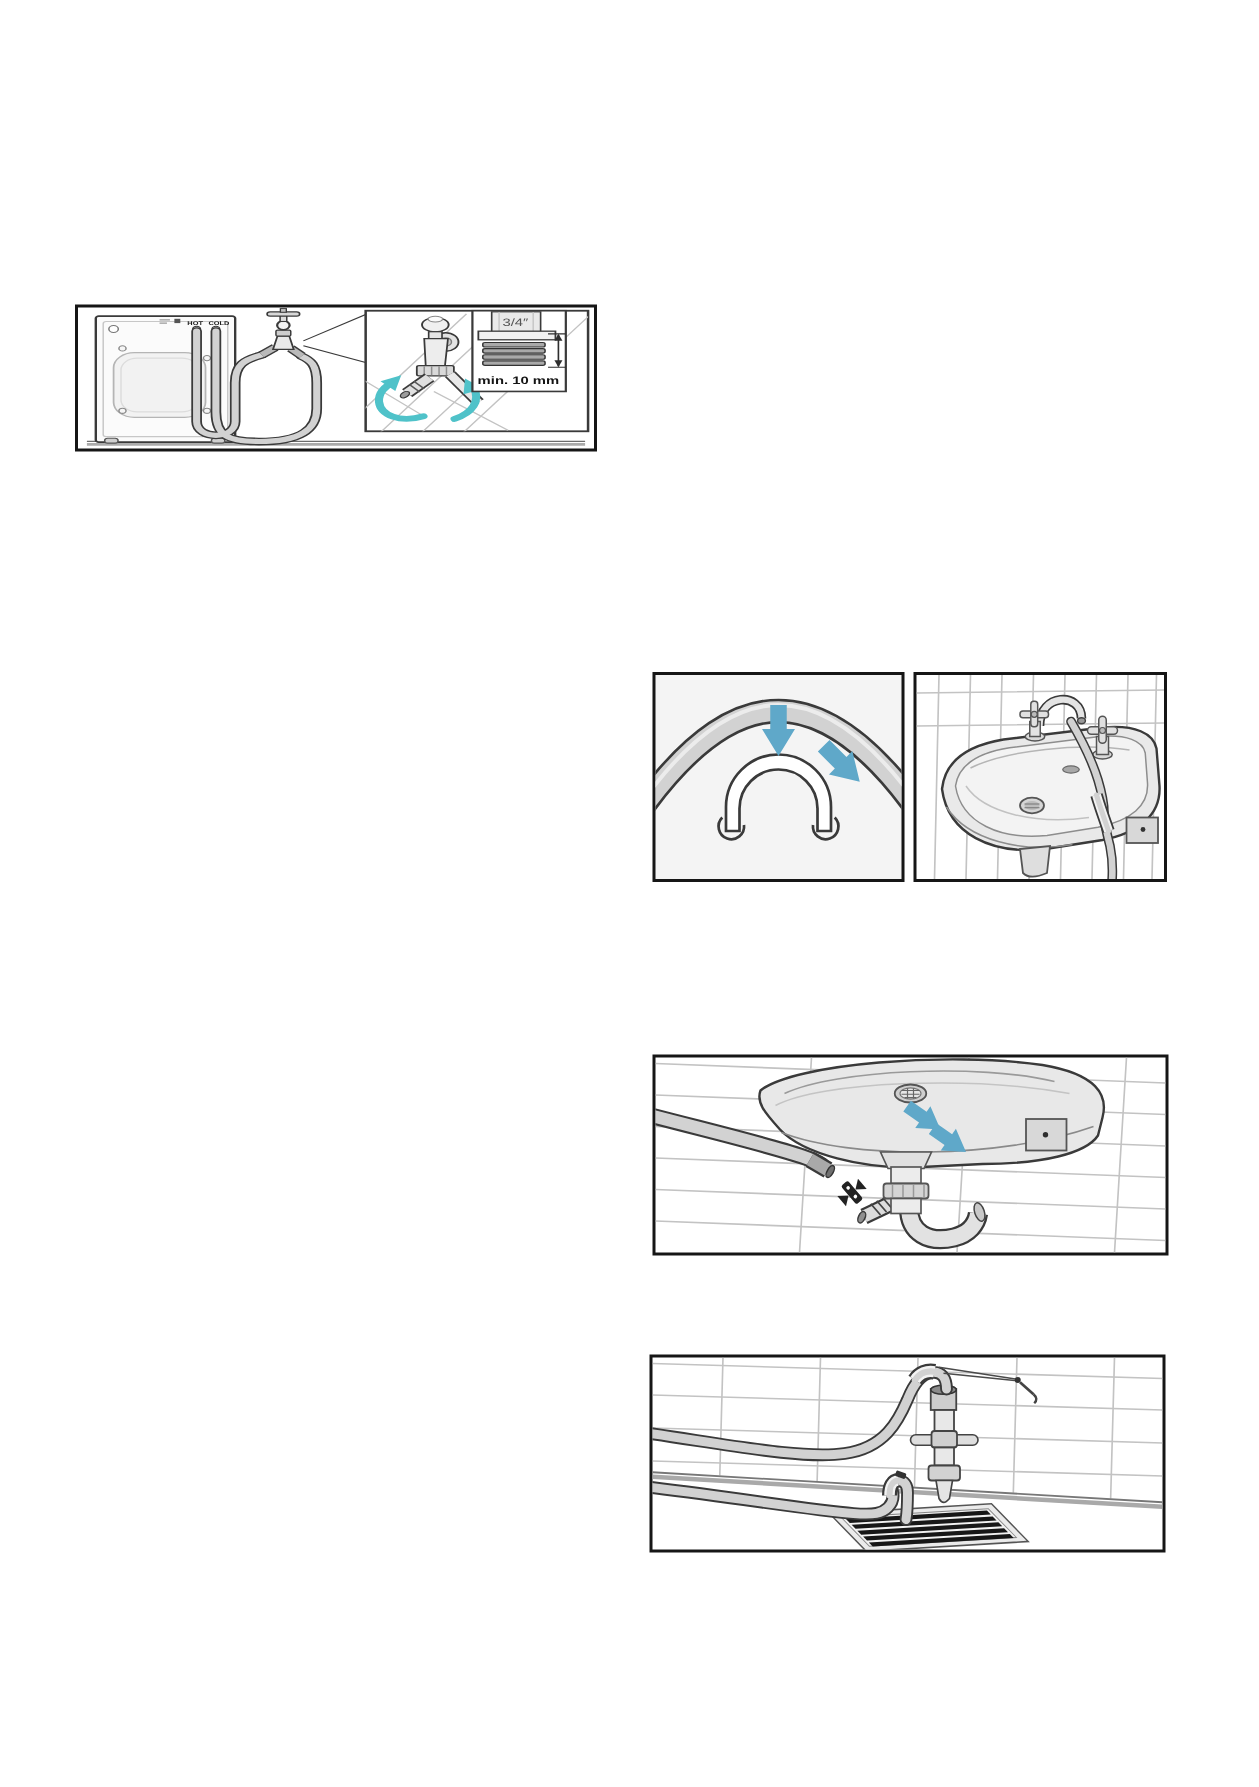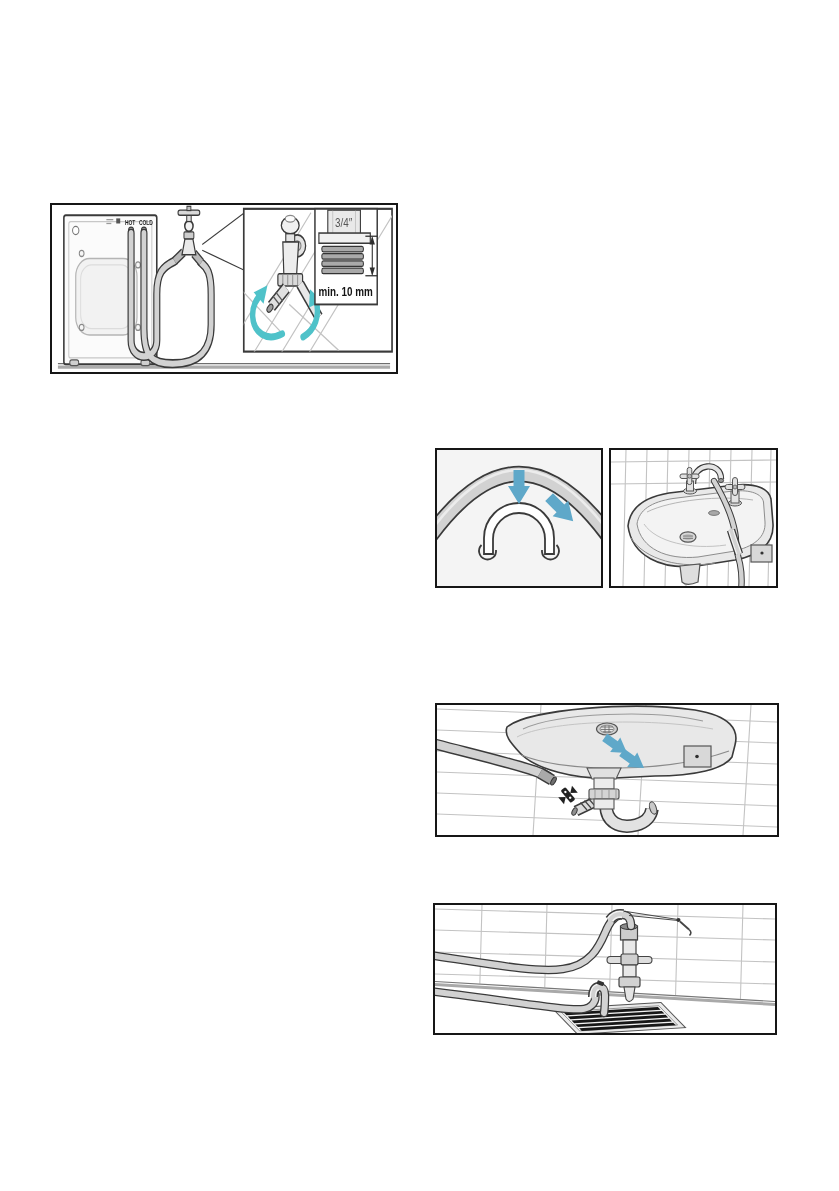--- a/index.html
+++ b/index.html
@@ -23,21 +23,21 @@
   .hoseI{stroke:var(--hose,#d2d2d2);fill:none;stroke-linecap:round}
   .teal{stroke:var(--arrow-teal,#4fc2c9);fill:none;stroke-linecap:round}
   .tealHead{fill:var(--arrow-teal,#4fc2c9)}
   .arrow{fill:var(--arrow-blue,#5fa8c9)}
   #fig-bend{background:var(--panel,#f4f4f4)}
   text{font-family:"Liberation Sans",sans-serif}
 </style>
 </head>
 <body style="background: rgb(255, 255, 255);">
 
-<div class="fig" id="fig-supply" style="left:50px;top:203px;width:348px;height:171px">
+<div class="fig" id="fig-supply" style="left:50px;top:203px;width:348px;height:98px">
 <svg viewBox="0 0 348 131" preserveAspectRatio="none">
   <defs>
         <clipPath id="c1">
           <rect x="194" y="3" width="150" height="112"></rect>
         </clipPath>
       </defs>
 
   <g>
     <line x1="6" y1="124.4" x2="342" y2="124.4" stroke="#6e6e6e" stroke-width="1"></line>
     <line x1="6" y1="127.2" x2="342" y2="127.2" stroke="#ababab" stroke-width="2.6"></line>

